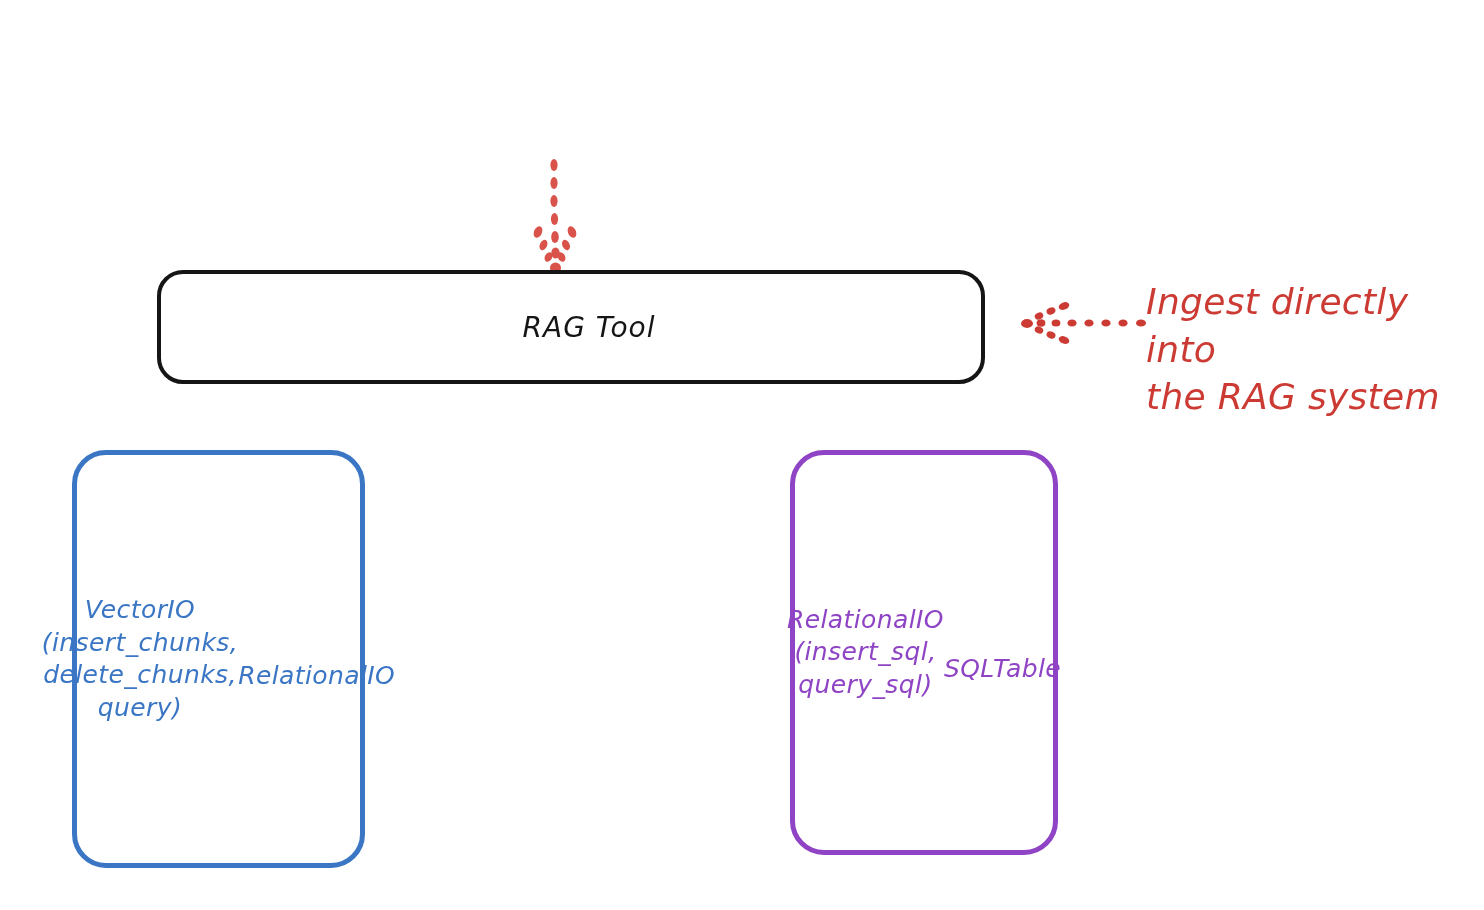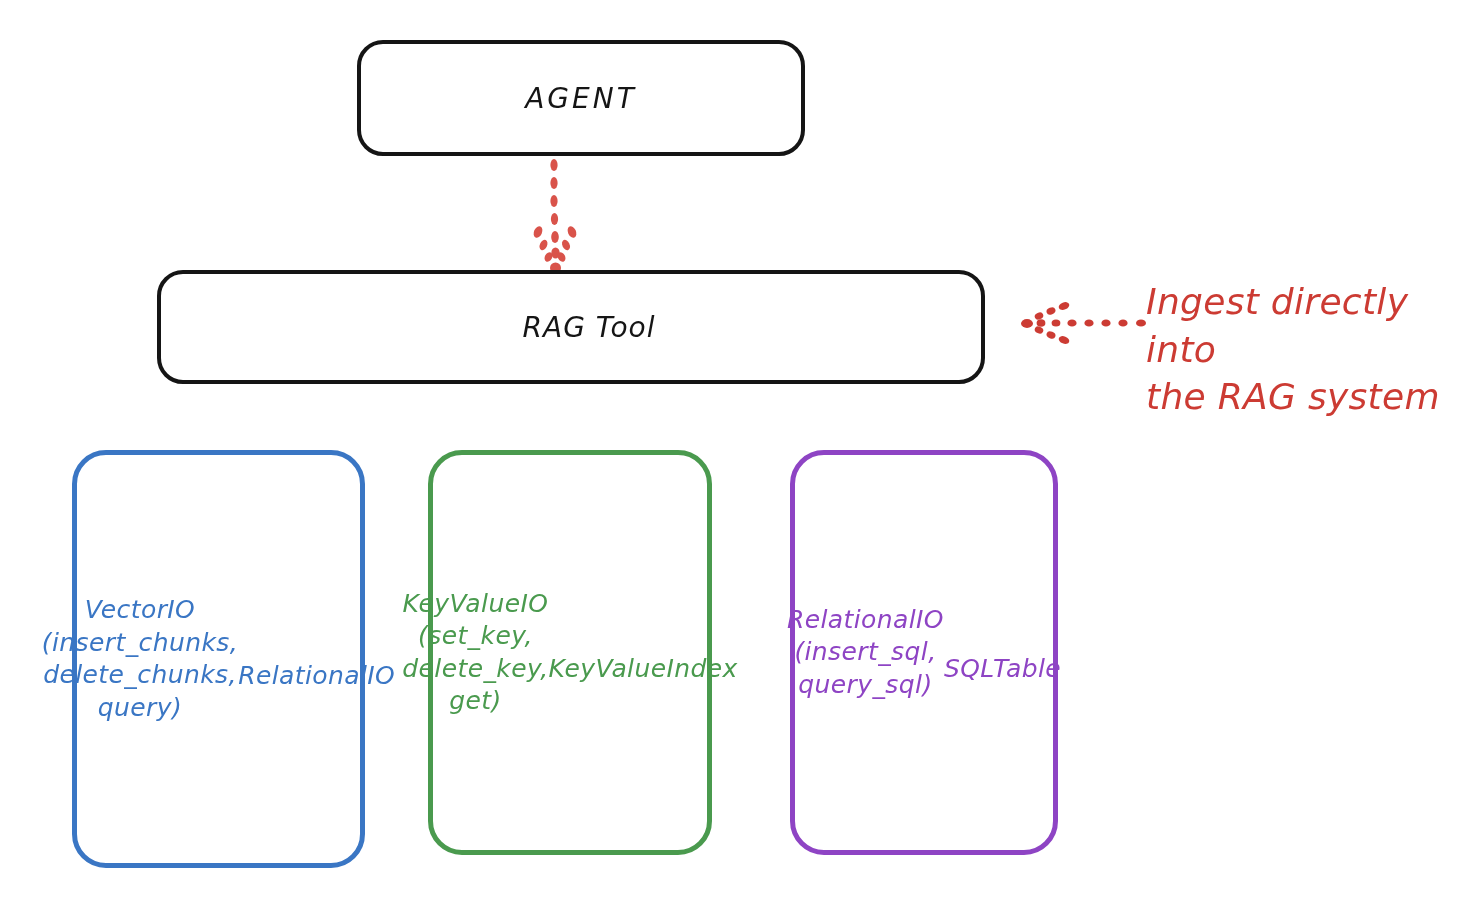--- a/index.html
+++ b/index.html
@@ -147,23 +147,20 @@
     font-style: italic;
     white-space: pre-line;
     letter-spacing: 0.3px;
   }
 </style>
 </head>
 <body>
 
 <div id="canvas">
 
-  <div class="node node-black" id="agent-node">
-    <span class="node-label">AGENT</span>
-  </div>
 
   <div class="connector" id="agent-to-ragtool">
     <svg width="100" height="118" viewBox="0 0 100 118" xmlns="http://www.w3.org/2000/svg">
       <g fill="#d9534a">
         <ellipse cx="49" cy="7" rx="3.6" ry="6"></ellipse>
         <ellipse cx="49" cy="25" rx="3.6" ry="6"></ellipse>
         <ellipse cx="49" cy="43" rx="3.6" ry="6"></ellipse>
         <ellipse cx="49.5" cy="61" rx="3.6" ry="6"></ellipse>
         <ellipse cx="50" cy="79" rx="3.8" ry="6"></ellipse>
         <ellipse cx="50.5" cy="95" rx="4.2" ry="5.5"></ellipse>
@@ -212,26 +209,20 @@
 the RAG system</div>
 
   <div class="node node-colored" id="vector-node">
     <span class="api-label">VectorIO
 (insert_chunks,
 delete_chunks,
 query)</span>
     <span class="index-label">RelationalIO</span>
   </div>
 
-  <div class="node node-colored" id="keyvalue-node">
-    <span class="api-label">KeyValueIO
-(set_key,
-delete_key, get)</span>
-    <span class="index-label">KeyValueIndex</span>
-  </div>
 
   <div class="node node-colored" id="relational-node">
     <span class="api-label">RelationalIO
 (insert_sql,
 query_sql)</span>
     <span class="index-label">SQLTable</span>
   </div>
 
 </div>
 

